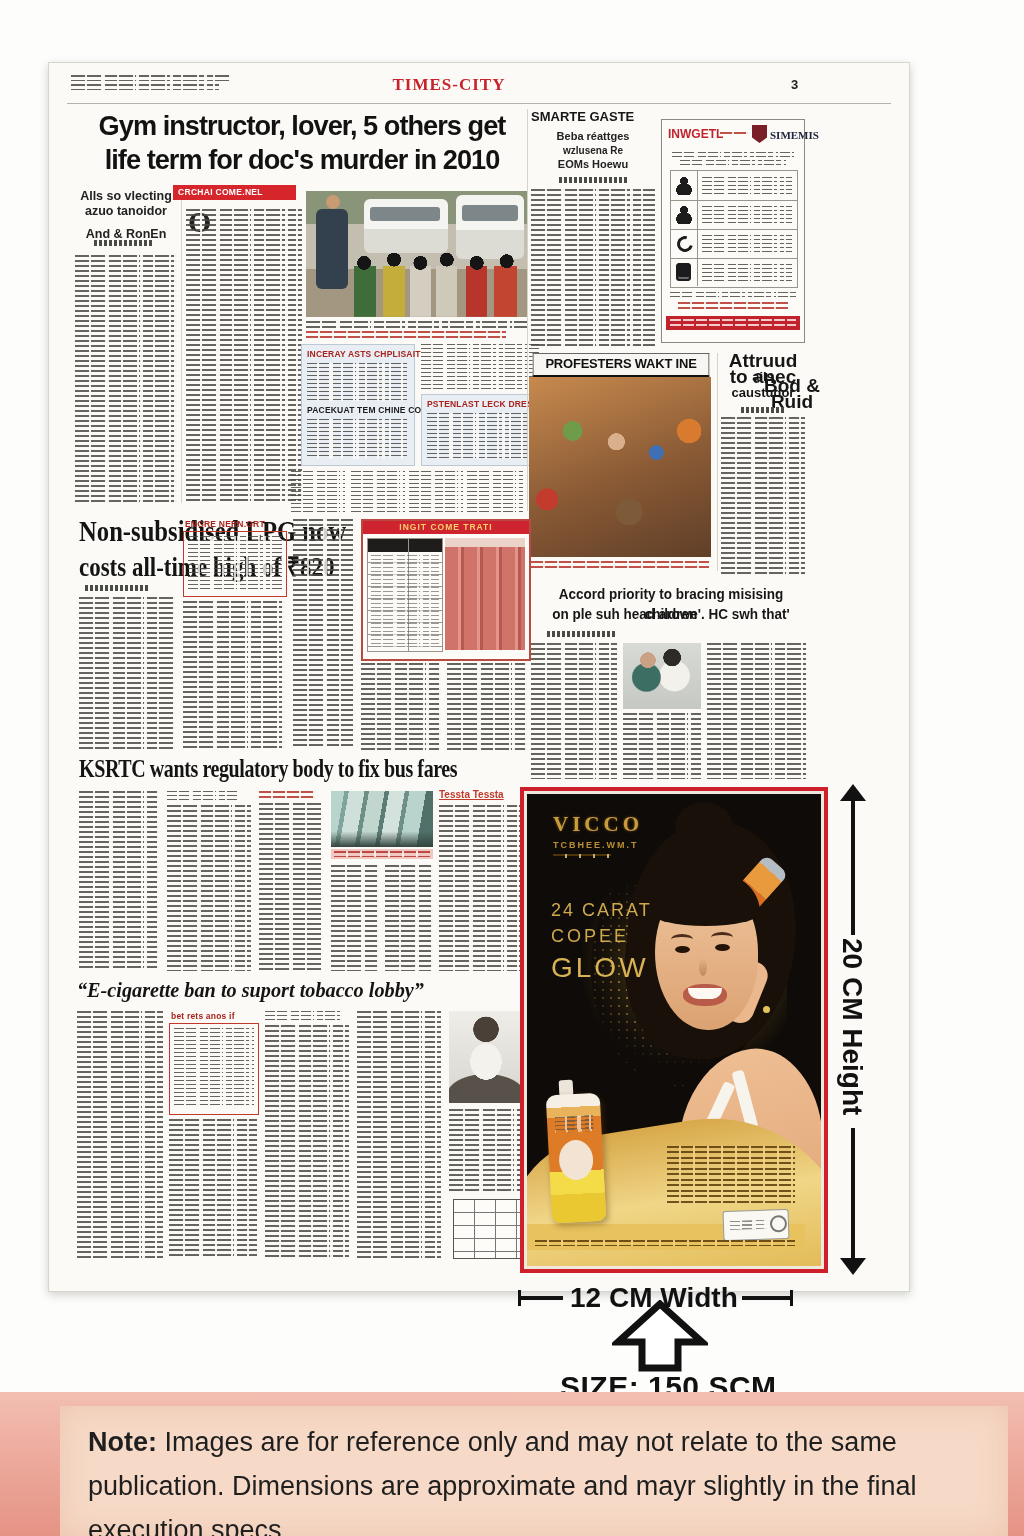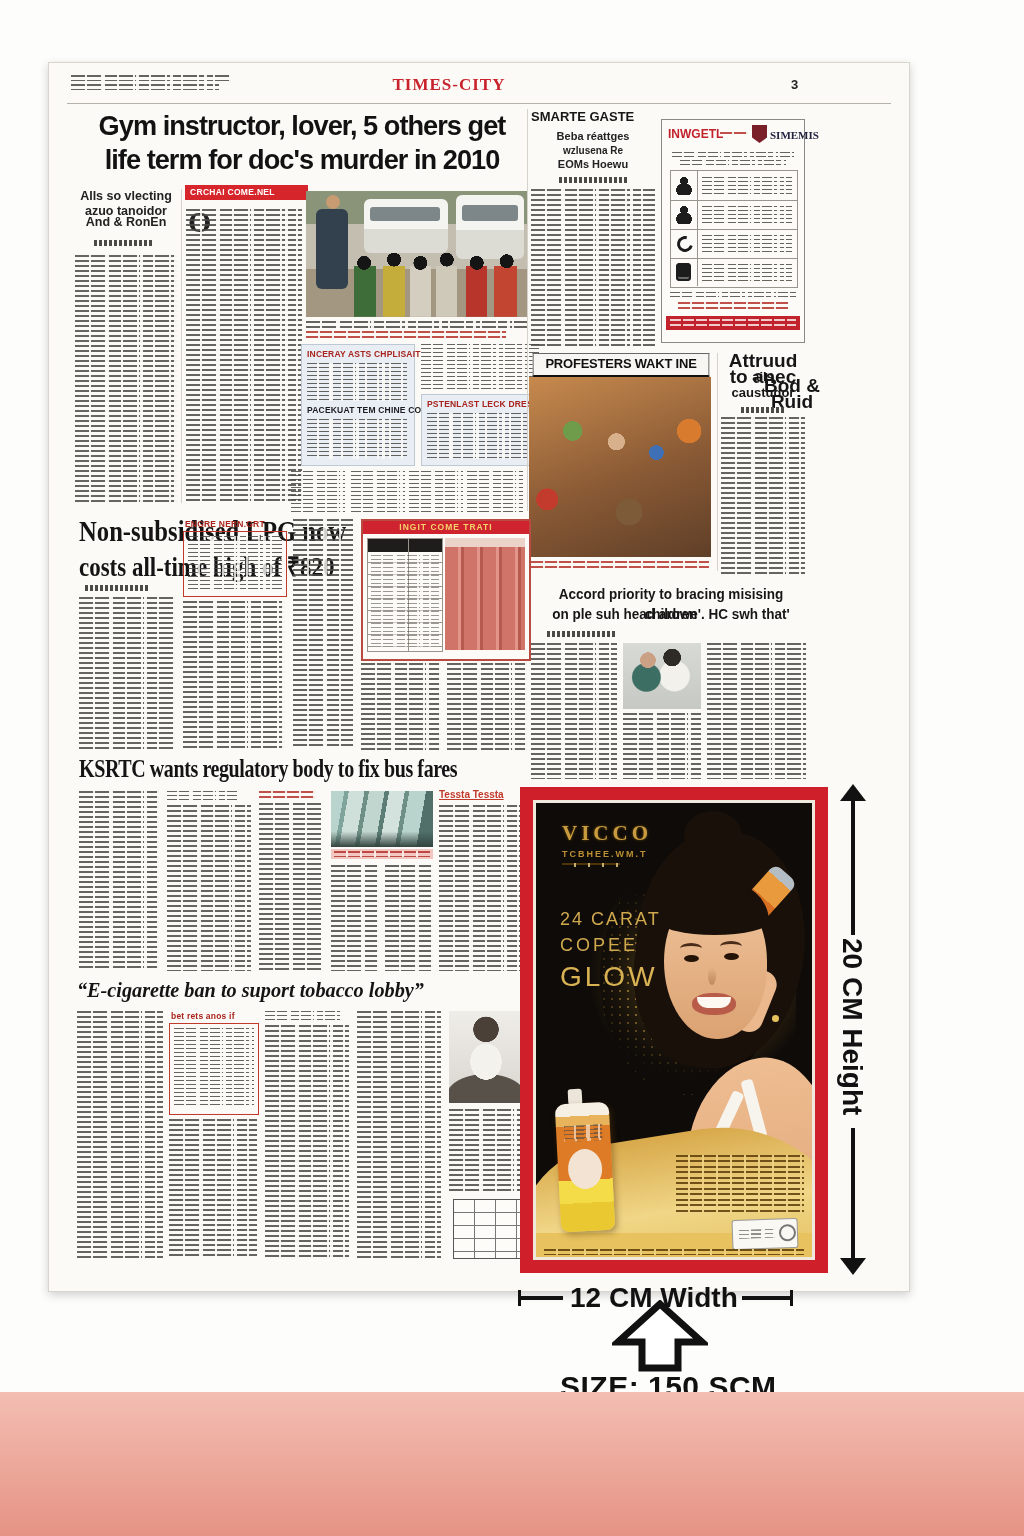--- a/index.html
+++ b/index.html
@@ -117,21 +117,21 @@
     border-right-color:rgba(0,0,0,0);transform:rotate(-30deg);}
   .icon-device{position:absolute;background:#1c1c1c;border-radius:4px;
     box-shadow:inset 0 0 0 2px #1c1c1c, inset 0 -4px 0 0 #6a6a6a;}
   .banner{background:#c1222b;}
   .redbox{border:1px solid #c0392b;}
   .minibox{border:1px solid #555;background:
     repeating-linear-gradient(180deg, rgba(0,0,0,0) 0 12px, #777 12px 13px),
     repeating-linear-gradient(90deg, rgba(0,0,0,0) 0 20px, #777 20px 21px),#fdfcf9;}
 
   
-  .ad{left:520px;top:787px;width:308px;height:486px;background:#cf1f2a;box-sizing:border-box;padding:13px;}
+  .ad{left:520px;top:787px;width:308px;height:486px;background:#cf1f2a;box-sizing:border-box;padding:4px;}
   .ad-inner{position:relative;width:100%;height:100%;border:3px solid #efe9dd;
     background:#0f0b08;box-sizing:border-box;overflow:hidden;}
   .ad-halo{background:radial-gradient(circle at 55% 50%, rgba(216,171,62,.5), rgba(15,11,8,0) 62%);}
   .ad-dots{background-image:radial-gradient(#d2a33c 1.4px, rgba(0,0,0,0) 1.5px);
     background-size:8px 8px;border-radius:50%;}
   .ad-dots-fade{background:radial-gradient(circle at 50% 50%, rgba(15,11,8,0) 25%, #0f0b08 68%);border-radius:50%;}
   .gold-serif{font-family:"Liberation Serif",serif;font-weight:bold;color:#c89b3e;}
   .gold-sans{color:#cfa94e;letter-spacing:2px;}
   .hair{background:#191009;border-radius:48% 52% 55% 45%;transform:rotate(6deg);}
   .bun{background:#191009;border-radius:50%;}
@@ -187,25 +187,25 @@
     <div class="ft" style="left:22px;top:12px;width:160px;height:6px;"></div>
     <div class="ft" style="left:22px;top:21px;width:148px;height:6px;"></div>
     <div class="abs mast-title" style="left:340px;top:12px;width:120px;text-align:center;">TIMES-CITY</div>
     <div class="abs" style="left:742px;top:14px;font-weight:bold;font-size:13px;color:#222;">3</div>
     <div class="abs mast-rule"></div>
 
     <div class="abs h-murder" style="left:28px;top:46px;width:450px;">Gym instructor, lover, 5 others get</div>
     <div class="abs h-murder" style="left:28px;top:80px;width:450px;">life term for doc's murder in 2010</div>
     <div class="abs deck" style="left:24px;top:126px;width:106px;">Alls so vlecting</div>
     <div class="abs deck" style="left:24px;top:141px;width:106px;">azuo tanoidor</div>
-    <div class="abs deck" style="left:24px;top:152px;width:106px;">And &amp; RonEn</div>
+    <div class="abs deck" style="left:24px;top:164px;width:106px;">And &amp; RonEn</div>
     <div class="byline" style="left:45px;top:177px;width:60px;"></div>
     <div class="ft" style="left:26px;top:192px;width:102px;height:248px;"></div>
     <div class="vrule" style="left:132px;top:126px;height:314px;"></div>
-    <div class="abs tag" style="left:136px;top:122px;width:118px;height:15px;">CRCHAI COME.NEL</div>
+    <div class="abs tag" style="left:124px;top:122px;width:118px;height:15px;">CRCHAI COME.NEL</div>
     <div class="abs dropcap" style="left:139px;top:144px;">O</div>
     <div class="ft" style="left:137px;top:146px;width:116px;height:292px;"></div>
 
     <div class="abs photo-hooded" style="left:257px;top:128px;width:222px;height:126px;">
       <div class="van" style="left:58px;top:8px;width:84px;height:54px;"></div>
       <div class="van-win" style="left:64px;top:16px;width:70px;height:14px;"></div>
       <div class="van" style="left:150px;top:4px;width:68px;height:64px;"></div>
       <div class="van-win" style="left:156px;top:14px;width:56px;height:16px;"></div>
       <div class="officer-head" style="left:20px;top:4px;width:14px;height:14px;"></div>
       <div class="officer" style="left:10px;top:18px;width:32px;height:80px;"></div>
@@ -413,14 +413,17 @@
   <div class="abs dim-text" style="left:570px;top:1282px;">12 CM Width</div>
   <div class="abs dim-line" style="left:742px;top:1296px;width:48px;height:4px;"></div>
   <div class="abs dim-line" style="left:790px;top:1290px;width:3px;height:16px;"></div>
 
   <svg class="abs" style="left:612px;top:1300px;" width="96" height="72" viewBox="0 0 96 72">
     <polygon points="48,4 90,42 66,42 66,68 30,68 30,42 6,42" fill="#ffffff" stroke="#111111" stroke-width="7" stroke-linejoin="miter"></polygon>
   </svg>
   <div class="abs size-text" style="left:560px;top:1370px;">SIZE: 150 SCM</div>
 
   <div class="abs bottom-band"></div>
+  <div class="abs note-box">
+    <div class="note-text"><b>Note:</b><span> Images are for reference only and may not relate to the same publication. Dimensions are approximate and mayr slightly in the final execution specs.</span></div>
+  </div>
 
 </div>
 
 </body></html>

